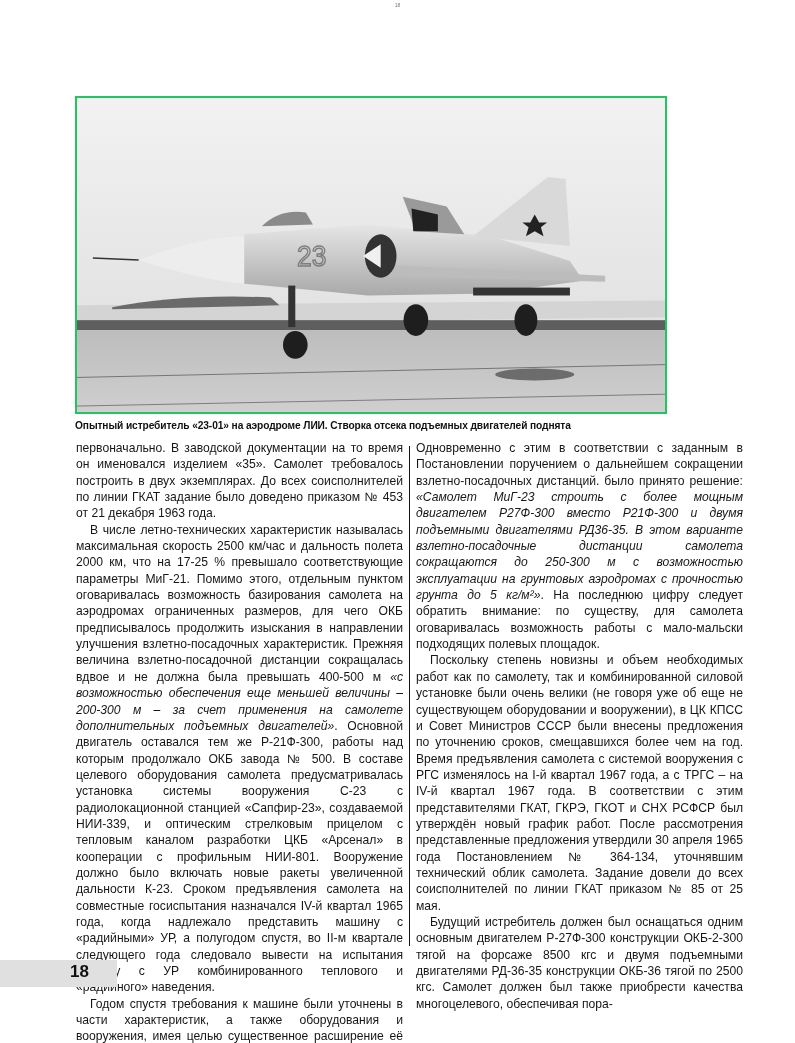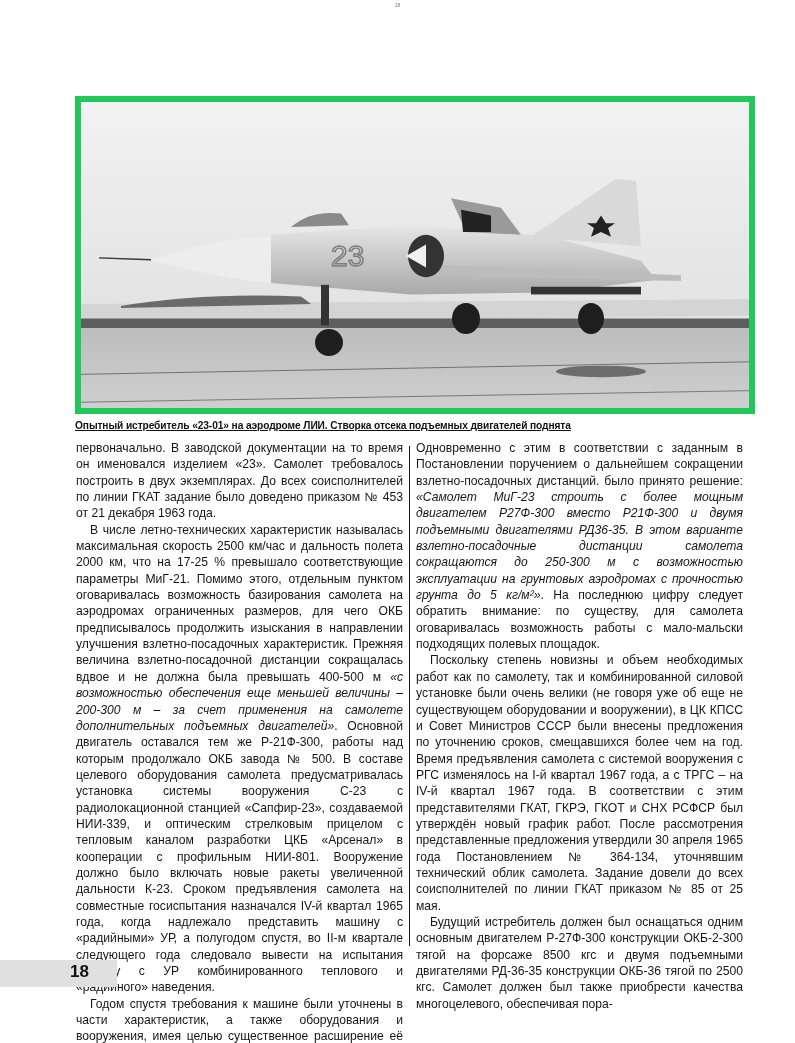--- a/index.html
+++ b/index.html
@@ -1,24 +1,24 @@
 <!DOCTYPE html>
 <html><head>
 <meta charset="utf-8">
 <style>
   html, body { margin: 0; padding: 0; background: #ffffff; }
   body { width: 795px; height: 1043px; position: relative; overflow: hidden;
          font-family: "Liberation Sans", "DejaVu Sans", sans-serif; color: #111; }
   .running-head { position: absolute; top: 2px; left: 0; width: 795px; text-align: center;
                   font-size: 5px; color: #777; }
-  .photo { position: absolute; left: 75px; top: 96px; width: 680px; height: 318px;
-           border: 6px solid #22c55e; box-sizing: border-box; overflow: hidden; background: #737373; }
+  .photo { position: absolute; left: 75px; top: 96px; width: 592px; height: 318px;
+           border: 2px solid #22c55e; box-sizing: border-box; overflow: hidden; background: #737373; }
   .photo svg { display: block; width: 100%; height: 100%; }
   .caption { position: absolute; left: 75px; top: 420px; width: 670px;
-             font-size: 10.2px; font-weight: bold; letter-spacing: -0.1px; color: #111; text-decoration: underline; }
+             font-size: 10.2px; font-weight: bold; letter-spacing: -0.1px; color: #111; }
   .col { position: absolute; top: 440px; width: 327px; font-size: 12.15px; line-height: 16.35px;
          text-align: justify; color: #161616; }
   .col-left { left: 76px; }
   .col-right { left: 416px; }
   .col p { margin: 0; }
   .col p.indent { text-indent: 14px; }
   .col em { }
   .divider { position: absolute; left: 409px; top: 446px; width: 1px; height: 500px; background: #111; }
   .page-tab { position: absolute; left: 0; top: 960px; width: 117px; height: 27px; background: #e0e0e0; }
   .page-number { position: absolute; left: 70px; top: 962px; font-size: 17px; font-weight: bold; color: #111; }
@@ -68,21 +68,21 @@
     <ellipse cx="248" cy="250" rx="14" ry="14" fill="#1e1e1e"></ellipse>
     <ellipse cx="385" cy="225" rx="14" ry="16" fill="#1e1e1e"></ellipse>
     <ellipse cx="510" cy="225" rx="13" ry="16" fill="#1e1e1e"></ellipse>
     <rect x="450" y="192" width="110" height="8" fill="#333"></rect>
   </svg>
 </div>
 
 <div class="caption">Опытный истребитель «23-01» на аэродроме ЛИИ. Створка отсека подъемных двигателей поднята</div>
 
 <div class="col col-left">
-  <p>первоначально. В заводской документации на то время он именовался изделием «23». Самолет требовалось построить в двух экземплярах. До всех соисполнителей по линии ГКАТ задание было доведено приказом № 453 от 21 декабря 1963 года.</p>
+  <p>первоначально. В заводской документации на то время он именовался изделием «35». Самолет требовалось построить в двух экземплярах. До всех соисполнителей по линии ГКАТ задание было доведено приказом № 453 от 21 декабря 1963 года.</p>
   <p class="indent"><span>В числе летно-технических характеристик называлась максимальная скорость 2500 км/час и дальность полета 2000 км, что на 17-25 % превышало соответствующие параметры МиГ-21. Помимо этого, отдельным пунктом оговаривалась возможность базирования самолета на аэродромах ограниченных размеров, для чего ОКБ предписывалось продолжить изыскания в направлении улучшения взлетно-посадочных характеристик. Прежняя величина взлетно-посадочной дистанции сокращалась вдвое и не должна была превышать 400-500 м </span><em>«с возможностью обеспечения еще меньшей величины – 200-300 м – за счет применения на самолете дополнительных подъемных двигателей»</em><span>. Основной двигатель оставался тем же Р-21Ф-300, работы над которым продолжало ОКБ завода № 500. В составе целевого оборудования самолета предусматривалась установка системы вооружения С-23 с радиолокационной станцией «Сапфир-23», создаваемой НИИ-339, и оптическим стрелковым прицелом с тепловым каналом разработки ЦКБ «Арсенал» в кооперации с профильным НИИ-801. Вооружение должно было включать новые ракеты увеличенной дальности К-23. Сроком предъявления самолета на совместные госиспытания назначался IV-й квартал 1965 года, когда надлежало представить машину с «радийными» УР, а полугодом спустя, во II-м квартале следующего года следовало вывести на испытания машину с УР комбинированного теплового и «радийного» наведения.</span></p>
   <p class="indent">Годом спустя требования к машине были уточнены в части характеристик, а также оборудования и вооружения, имея целью существенное расширение её боевых возможностей.</p>
 </div>
 
 <div class="divider"></div>
 
 <div class="col col-right">
   <p><span>Одновременно с этим в соответствии с заданным в Постановлении поручением о дальнейшем сокращении взлетно-посадочных дистанций. было принято решение: </span><em>«Самолет МиГ-23 строить с более мощным двигателем Р27Ф-300 вместо Р21Ф-300 и двумя подъемными двигателями РД36-35. В этом варианте взлетно-посадочные дистанции самолета сокращаются до 250-300 м с возможностью эксплуатации на грунтовых аэродромах с прочностью грунта до 5 кг/м²»</em><span>. На последнюю цифру следует обратить внимание: по существу, для самолета оговаривалась возможность работы с мало-мальски подходящих полевых площадок.</span></p>
   <p class="indent">Поскольку степень новизны и объем необходимых работ как по самолету, так и комбинированной силовой установке были очень велики (не говоря уже об еще не существующем оборудовании и вооружении), в ЦК КПСС и Совет Министров СССР были внесены предложения по уточнению сроков, смещавшихся более чем на год. Время предъявления самолета с системой вооружения с РГС изменялось на I-й квартал 1967 года, а с ТРГС – на IV-й квартал 1967 года. В соответствии с этим представителями ГКАТ, ГКРЭ, ГКОТ и СНХ РСФСР был утверждён новый график работ. После рассмотрения представленные предложения утвердили 30 апреля 1965 года Постановлением № 364-134, уточнявшим технический облик самолета. Задание довели до всех соисполнителей по линии ГКАТ приказом № 85 от 25 мая.</p>
   <p class="indent">Будущий истребитель должен был оснащаться одним основным двигателем Р-27Ф-300 конструкции ОКБ-2-300 тягой на форсаже 8500 кгс и двумя подъемными двигателями РД-36-35 конструкции ОКБ-36 тягой по 2500 кгс. Самолет должен был также приобрести качества многоцелевого, обеспечивая пора-</p>

